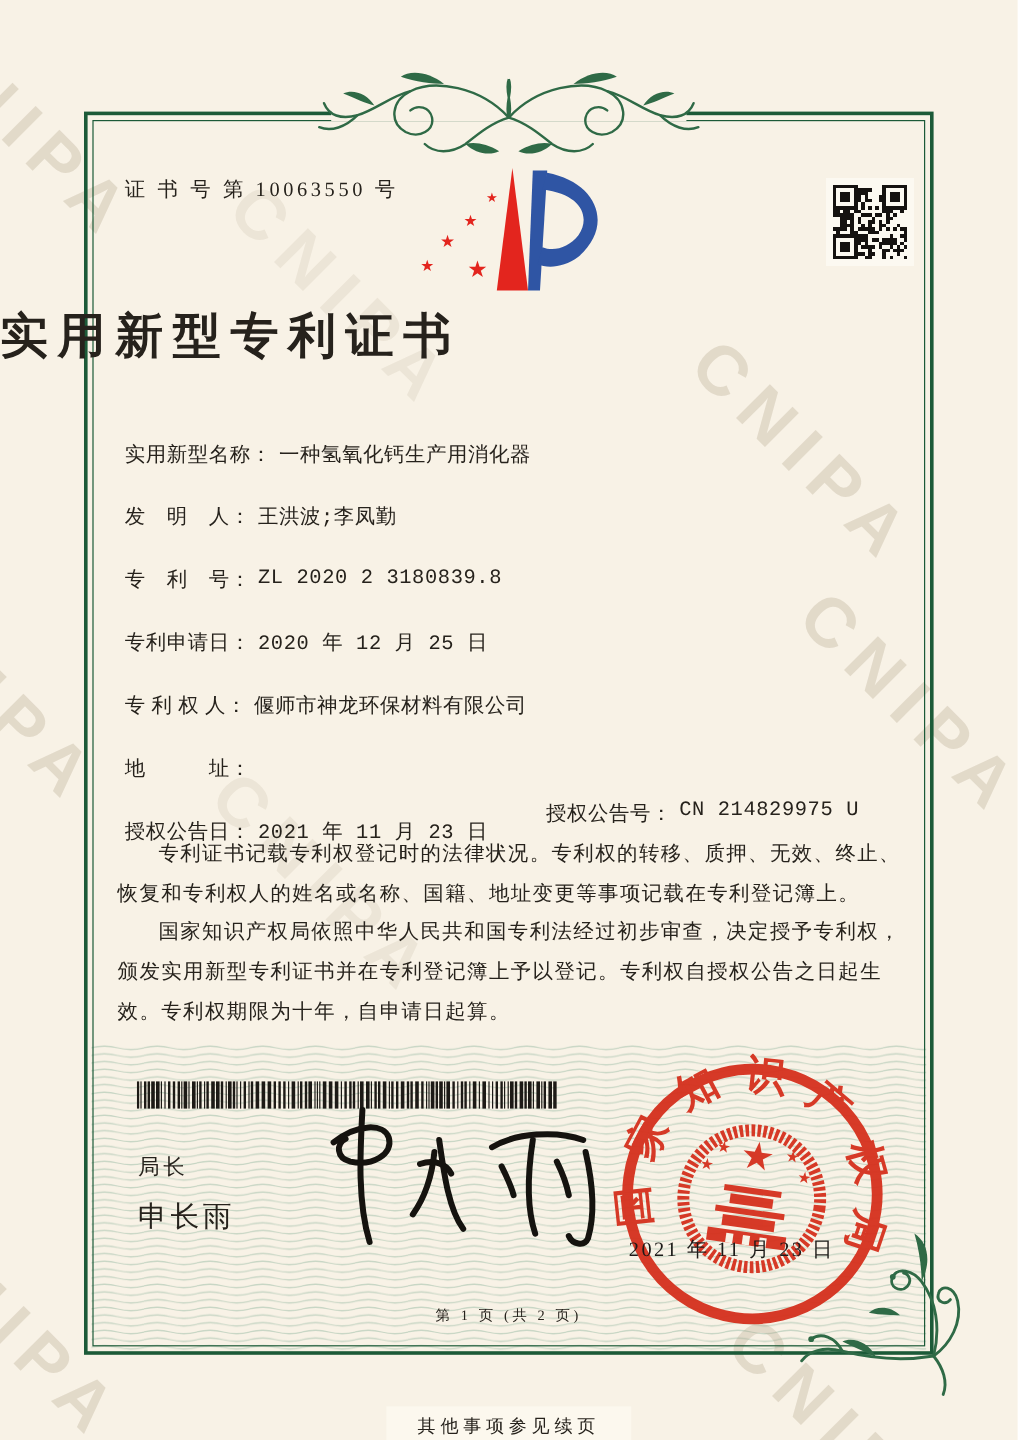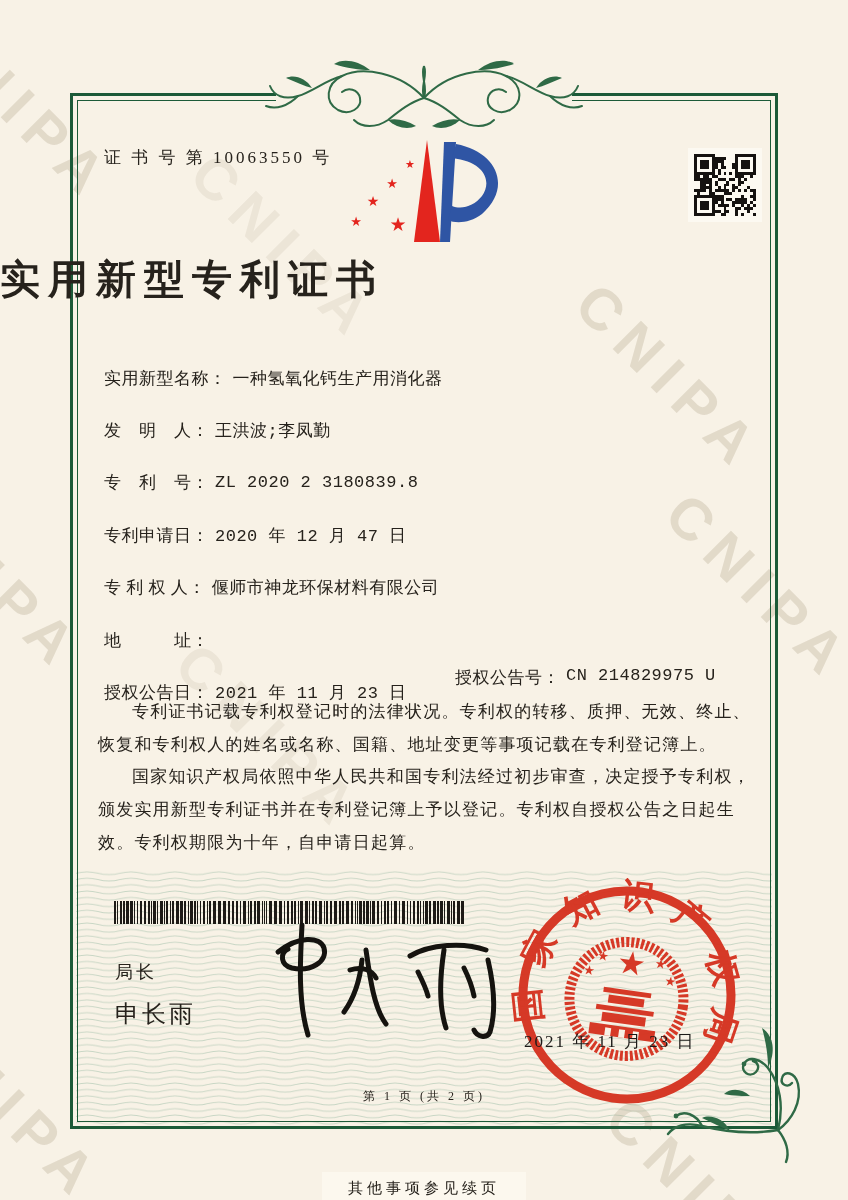--- a/index.html
+++ b/index.html
@@ -294,21 +294,21 @@
     <div class="field-row">
       <span class="flabel">发　明　人：</span>
       <span class="fvalue">王洪波;李凤勤</span>
     </div>
     <div class="field-row">
       <span class="flabel">专　利　号：</span>
       <span class="fvalue">ZL 2020 2 3180839.8</span>
     </div>
     <div class="field-row">
       <span class="flabel">专利申请日：</span>
-      <span class="fvalue">2020 年 12 月 47 日</span>
+      <span class="fvalue">2020 年 12 月 25 日</span>
     </div>
     <div class="field-row">
       <span class="flabel">专 利 权 人：</span>
       <span class="fvalue">偃师市神龙环保材料有限公司</span>
     </div>
     <div class="field-row">
       <span class="flabel">地　　　址：</span>
     </div>
     <div class="field-row">
       <span class="flabel">授权公告日：</span>

